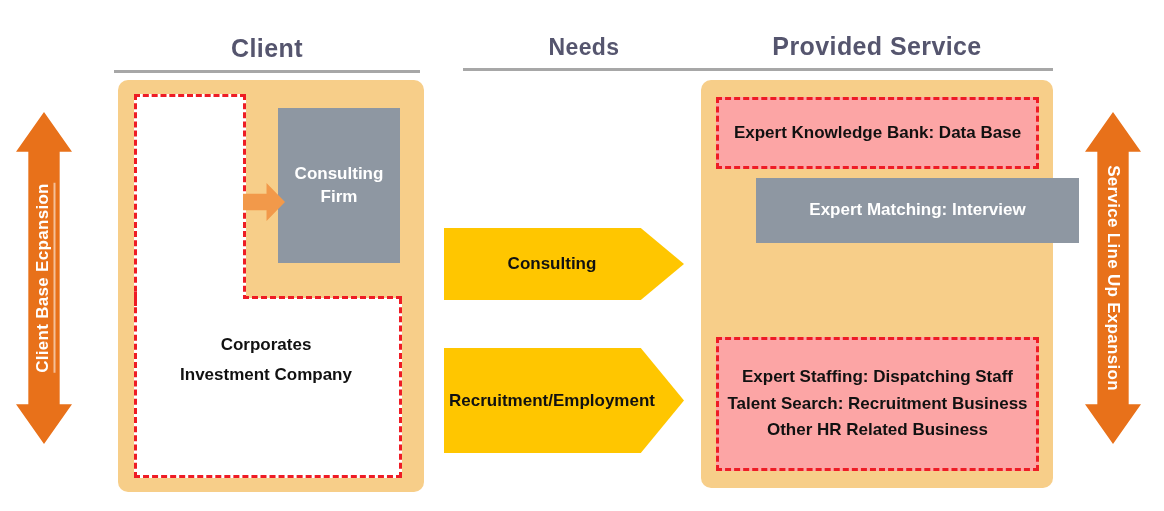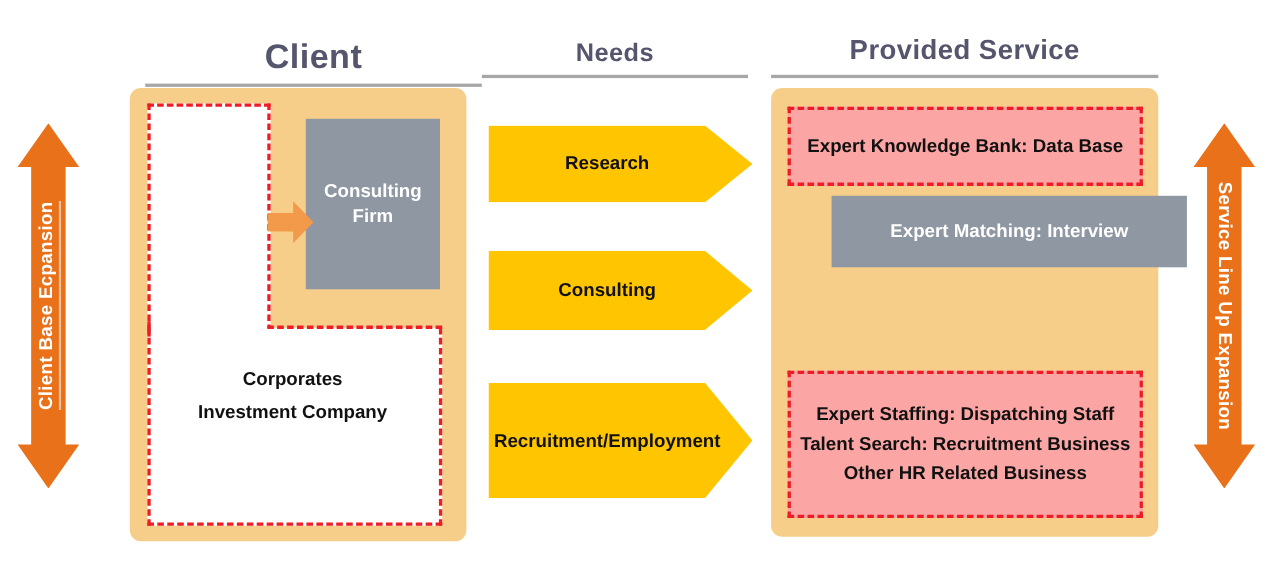--- a/index.html
+++ b/index.html
@@ -33,22 +33,22 @@
     line-height: 1;
     padding-bottom: 9px;
   }
   .col-header .hrule {
     display: block;
     height: 3px;
     background: #A7A7A7;
     width: 100%;
   }
 
-  #hdr-client   { left: 132px;  top: 36px;  width: 306px; font-size: 31px; }
-  #hdr-needs    { left: 438px;  top: 36px;  width: 242px; font-size: 23px; }
+  #hdr-client   { left: 114px;  top: 36px;  width: 306px; font-size: 25px; }
+  #hdr-needs    { left: 463px;  top: 36px;  width: 242px; font-size: 23px; }
   #hdr-service  { left: 701px;  top: 34px;  width: 352px; font-size: 25px; }
 
   
   .vert-arrow {
     position: absolute;
     background: #E8711A;
     -webkit-clip-path: polygon(50% 0%, 100% 12%, 78% 12%, 78% 88%, 100% 88%, 50% 100%, 0% 88%, 22% 88%, 22% 12%, 0% 12%);
     clip-path: polygon(50% 0%, 100% 12%, 78% 12%, 78% 88%, 100% 88%, 50% 100%, 0% 88%, 22% 88%, 22% 12%, 0% 12%);
   }
   .vert-arrow .vlabel {
@@ -245,23 +245,20 @@
 Firm</span>
   </div>
 
   <div id="flow-arrow-small"></div>
 
   <div id="client-caption">
     <span class="multiline">Corporates
 Investment Company</span>
   </div>
 
-  <div class="need-arrow" id="need-0">
-    <span class="ntext">Research</span>
-  </div>
   <div class="need-arrow" id="need-1">
     <span class="ntext">Consulting</span>
   </div>
   <div class="need-arrow" id="need-2">
     <span class="ntext">Recruitment/Employment</span>
   </div>
 
   <div class="panel" id="panel-service"></div>
 
   <div class="svc-box dashed" id="svc-0">

